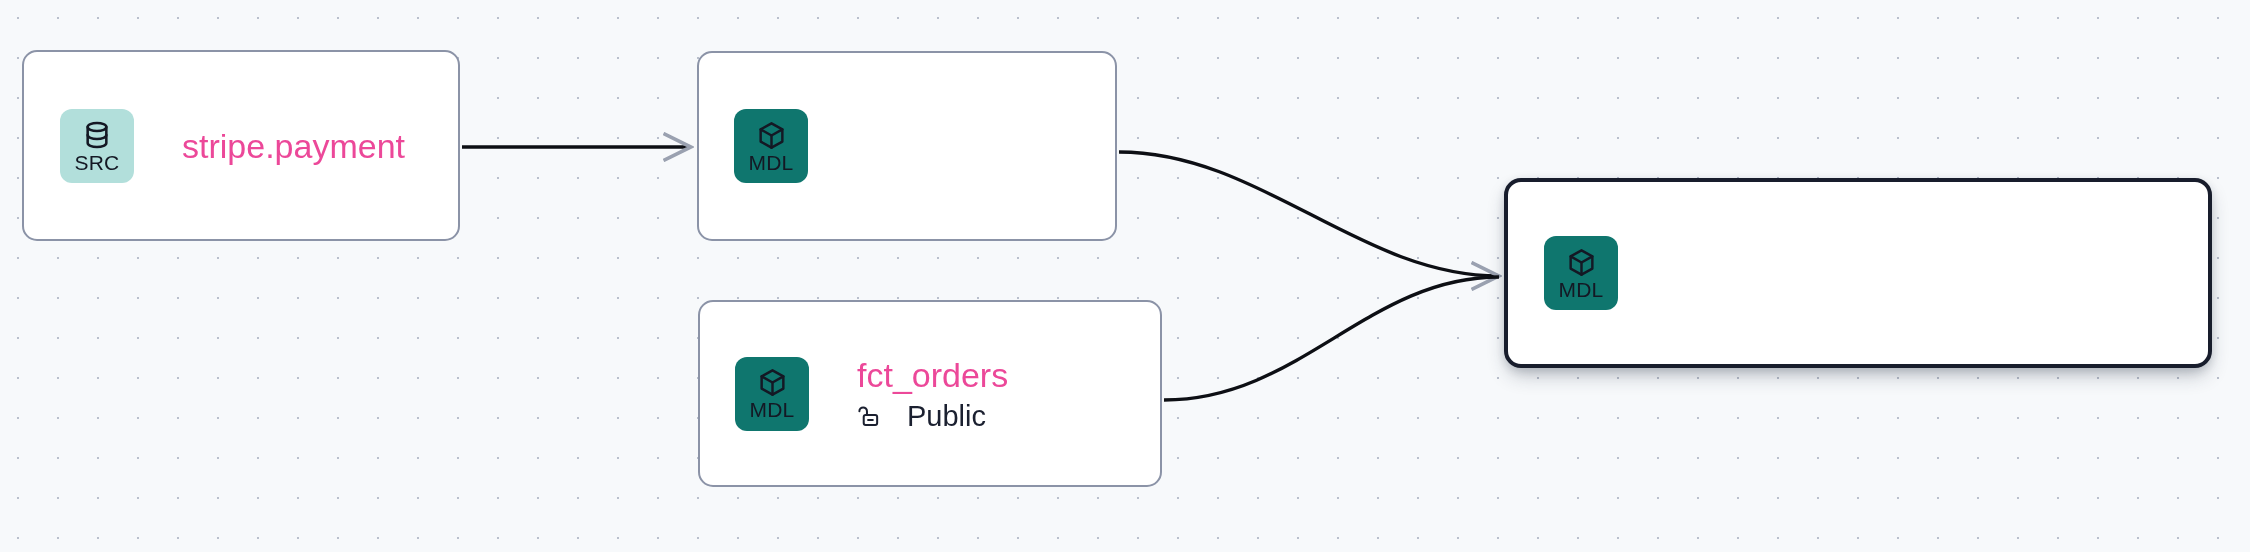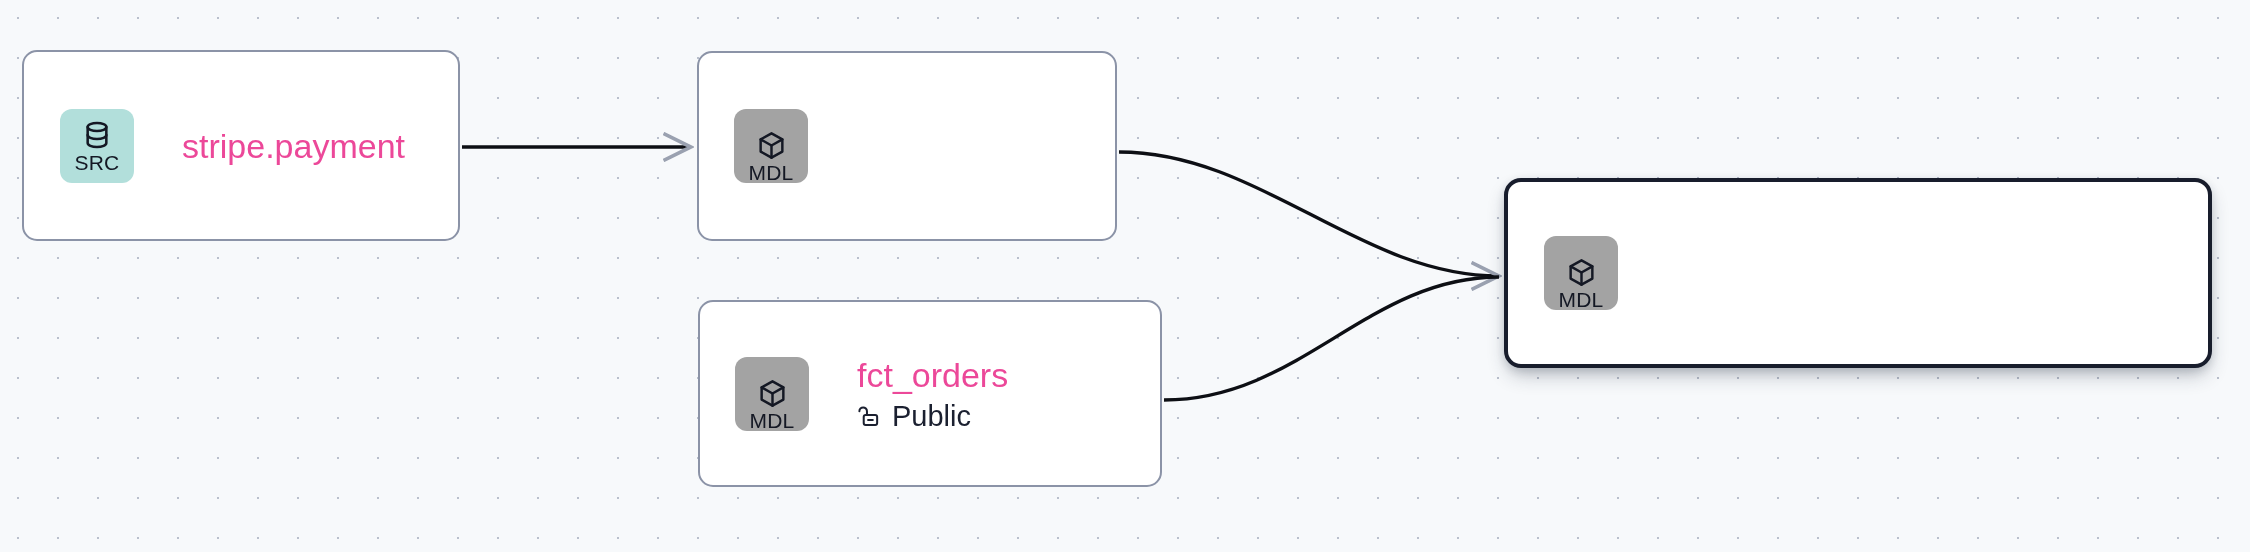--- a/index.html
+++ b/index.html
@@ -36,39 +36,39 @@
   }
   .badge{
     flex:0 0 auto;
     width:74px;height:74px;
     border-radius:12px;
     display:flex;flex-direction:column;
     align-items:center;justify-content:center;
     gap:1px;
   }
   .badge.src{background:#b2dfdb;}
-  .badge.mdl{background:#a3a3a3;justify-content:flex-end;}
+  .badge.mdl{background:#0f766e;}
   .badge svg{display:block;}
   .badge .kind{
     font-size:21px;line-height:21px;
     color:#141824;letter-spacing:.2px;
     font-family:"Liberation Sans","DejaVu Sans",sans-serif;
   }
   .node-body{
     display:flex;flex-direction:column;
     justify-content:center;
     min-width:0;
   }
   .node-title{
     font-size:34px;line-height:40px;
     color:#ec4899;
     white-space:nowrap;
   }
   .node-sub{
-    display:flex;align-items:center;gap:9px;
+    display:flex;align-items:center;gap:24px;
     font-size:29px;line-height:34px;
     color:#1b2030;
     margin-top:4px;
     white-space:nowrap;
   }
   .node-sub svg{display:block;flex:0 0 auto;}
 
   
   #node-stripe-payment{left:22px;  top:50px;  width:438px; height:191px; padding-left:36px;}
   #node-stripe-payment .node-body{margin-left:48px;}

